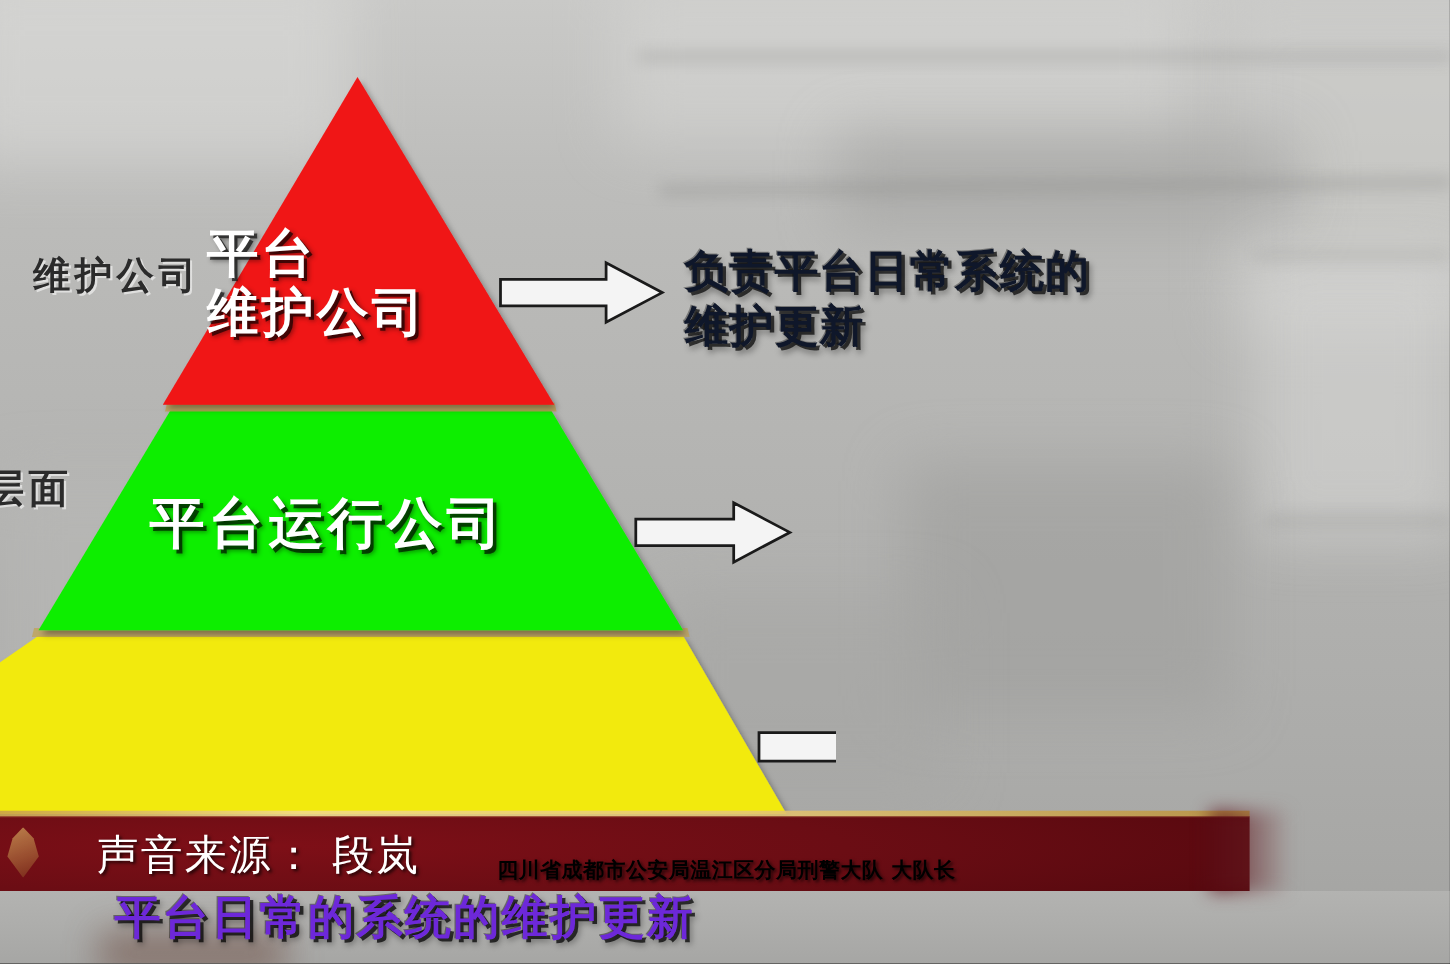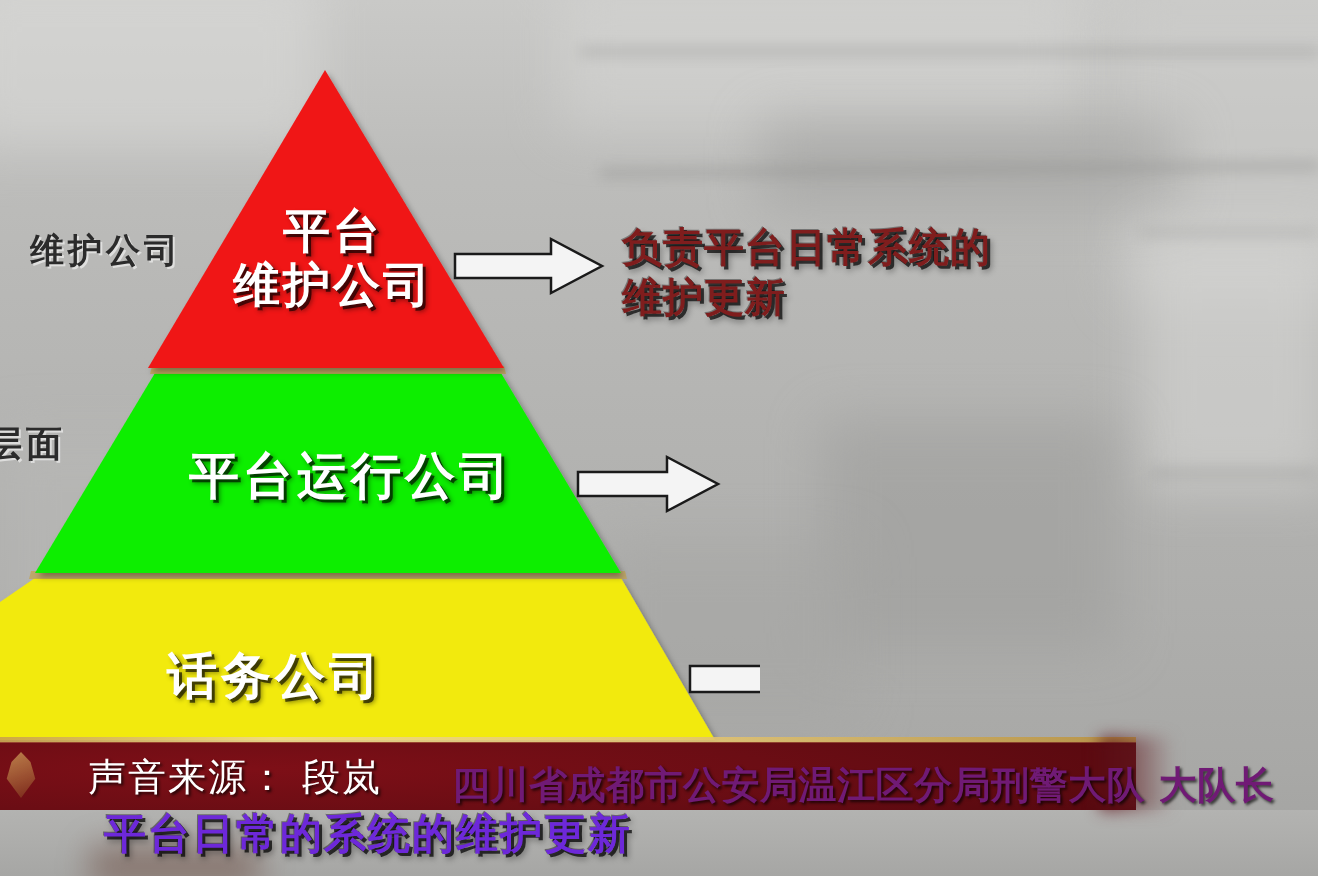--- a/index.html
+++ b/index.html
@@ -61,35 +61,35 @@
     text-shadow: 2px 2px 0 rgba(255,255,255,0.55);
   }
   .tier-label.third  { left: 30px;  top: 228px; font-size: 34px; }
   .tier-label.second { left: -14px; top: 420px; font-size: 36px; }
 
   
   .tier-text {
     position: absolute;
     color: #ffffff;
     font-weight: 700;
-    text-align: center;
+    text-align: left;
     line-height: 1.14;
     white-space: pre-line;
     text-shadow:
       3px 3px 0 rgba(0,0,0,0.62),
       4px 4px 5px rgba(0,0,0,0.45);
   }
   .tier-text.t-red    { left: 188px; top: 204px; width: 290px; font-size: 47px; letter-spacing: 3px; }
   .tier-text.t-green  { left: 136px; top: 448px; width: 430px; font-size: 50px; letter-spacing: 4px; }
   .tier-text.t-yellow { left: 100px; top: 648px; width: 350px; font-size: 50px; letter-spacing: 4px; }
 
   
   .annot {
     position: absolute;
-    color: #7f1d1d;
+    color: #0f172a;
     font-weight: 700;
     line-height: 1.26;
     white-space: pre-line;
     letter-spacing: 1px;
     text-shadow:
       3px 3px 0 rgba(0,0,0,0.70),
       -1px -1px 0 rgba(0,0,0,0.35),
       4px 5px 6px rgba(0,0,0,0.40);
   }
   .annot.a1 { left: 622px; top: 222px; font-size: 40px; }
@@ -128,24 +128,24 @@
     left: 88px; top: 752px;
     font-size: 38px;
     font-weight: 400;
     color: #ffffff;
     letter-spacing: 2px;
     white-space: nowrap;
     text-shadow: 2px 2px 3px rgba(0,0,0,0.75);
   }
   .banner-sub {
     position: absolute;
-    left: 452px; top: 760px;
-    font-size: 38px;
-    font-weight: 700;
-    color: #701a75;
+    left: 452px; top: 778px;
+    font-size: 19px;
+    font-weight: 700;
+    color: #000000;
     letter-spacing: 0.5px;
     white-space: nowrap;
     text-shadow: 2px 2px 3px rgba(0,0,0,0.70);
   }
 
   
   .caption {
     position: absolute;
     left: 104px; top: 806px;
     font-size: 42px;
@@ -228,21 +228,20 @@
       <polygon points="690,666 771,666 771,650 827,679 771,708 771,692 690,692" fill="#f4f4f4" stroke="#1a1a1a" stroke-width="2.5" stroke-linejoin="miter"></polygon>
     </g>
   </svg>
 
   <div class="tier-label third">维护公司</div>
   <div class="tier-label second">层面</div>
 
   <div class="tier-text t-red">平台
 维护公司</div>
   <div class="tier-text t-green">平台运行公司</div>
-  <div class="tier-text t-yellow">话务公司</div>
 
   <div class="annot a1">负责平台日常系统的
 维护更新</div>
 
   <div class="caption-strip"></div>
   <div class="caption-strip-shadowblob"></div>
 
   <div class="banner-topline"></div>
   <div class="banner"></div>
   <div class="banner-emblem"></div>

